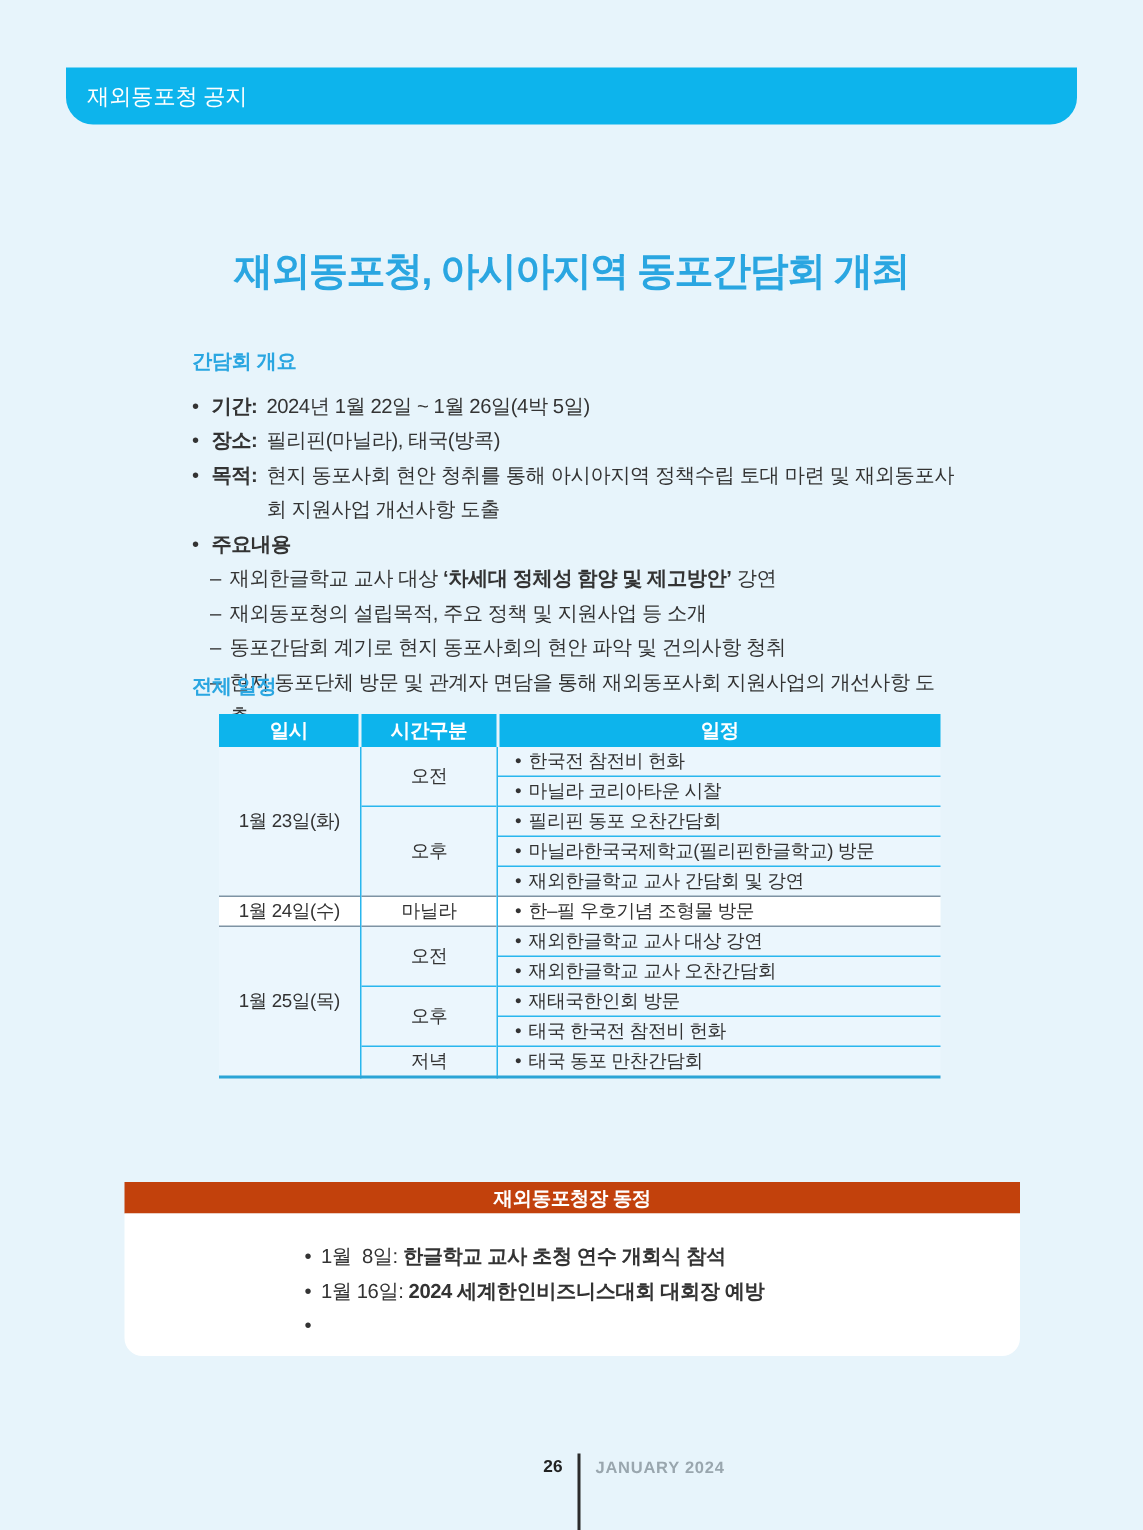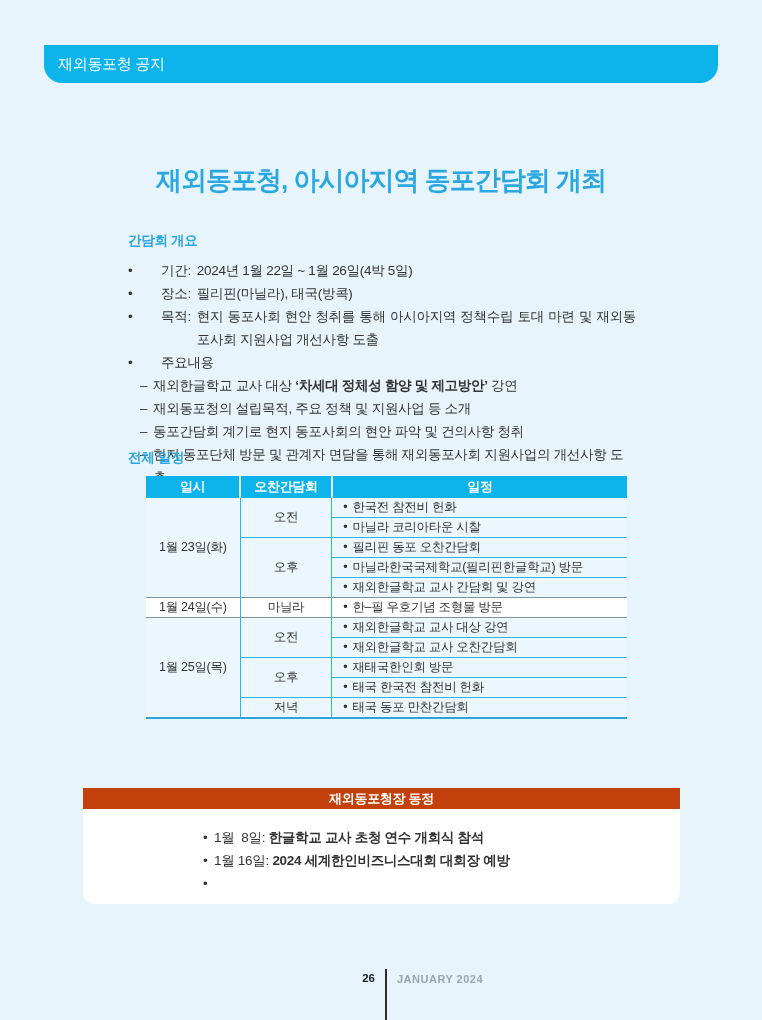--- a/index.html
+++ b/index.html
@@ -13,21 +13,21 @@
 
   
   .main-title{position:absolute;left:0;top:163px;width:762px;text-align:center;
     color:#2aa6e1;font-size:26px;font-weight:bold;letter-spacing:-1px;}
 
   
   .overview{position:absolute;left:128px;top:232px;width:508px;color:#333;}
   .sec-heading{color:#2aa6e1;font-size:13.5px;font-weight:bold;letter-spacing:-0.3px;margin-bottom:9px;}
   .item{display:flex;font-size:13.5px;line-height:23px;letter-spacing:-0.3px;}
   .marker{width:13px;flex:0 0 13px;color:#333;}
-  .item-label{font-weight:normal;white-space:nowrap;margin-right:6px;margin-left:20px;}
+  .item-label{font-weight:bold;white-space:nowrap;margin-right:6px;}
   .item-text{flex:1;}
   .item-text.justify{text-align:justify;}
   .detail{display:flex;font-size:13.5px;line-height:23px;letter-spacing:-0.3px;padding-left:12px;}
   .dash{width:13px;flex:0 0 13px;}
   .detail b{font-weight:bold;}
 
   
   .schedule{position:absolute;left:128px;top:449px;color:#333;}
   .sched-table{border-collapse:collapse;margin-left:18px;margin-top:9px;width:481px;
     border-bottom:2px solid #2aa4d6;font-size:12.5px;letter-spacing:-0.3px;}
@@ -111,21 +111,21 @@
       <span><span>현지 동포단체 방문 및 관계자 면담을 통해 재외동포사회 지원사업의 개선사항 도출</span><b></b><span></span></span>
     </div>
   </div>
 
   <div class="schedule">
     <div class="sec-heading">전체 일정</div>
     <table class="sched-table">
       <thead>
         <tr>
           <th>일시</th>
-          <th class="sep">오찬간담회</th>
+          <th class="sep">시간구분</th>
           <th class="sep">일정</th>
         </tr>
       </thead>
       <tbody>
         <tr>
           <td class="c-date" rowspan="5">1월 23일(화)</td>
           <td class="c-time" rowspan="2">오전</td>
           <td class="c-event"><span class="ev-dot">•</span><span>한국전 참전비 헌화</span></td>
         </tr>
         <tr class="rt">

